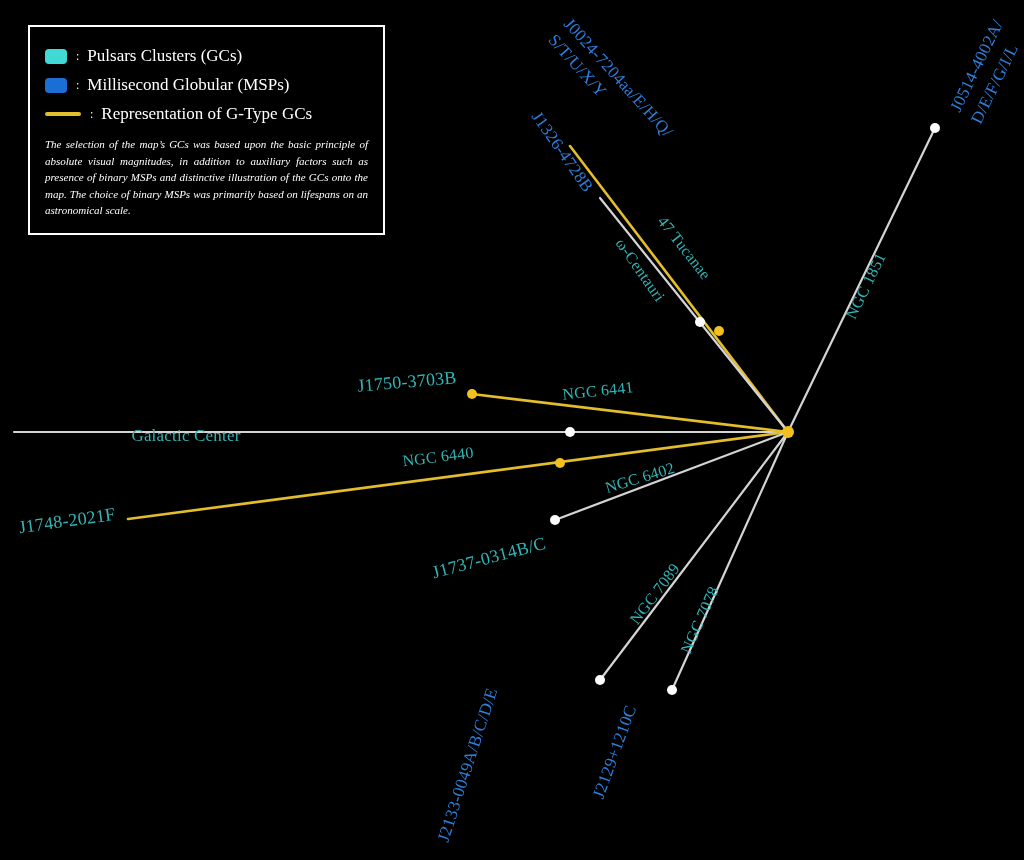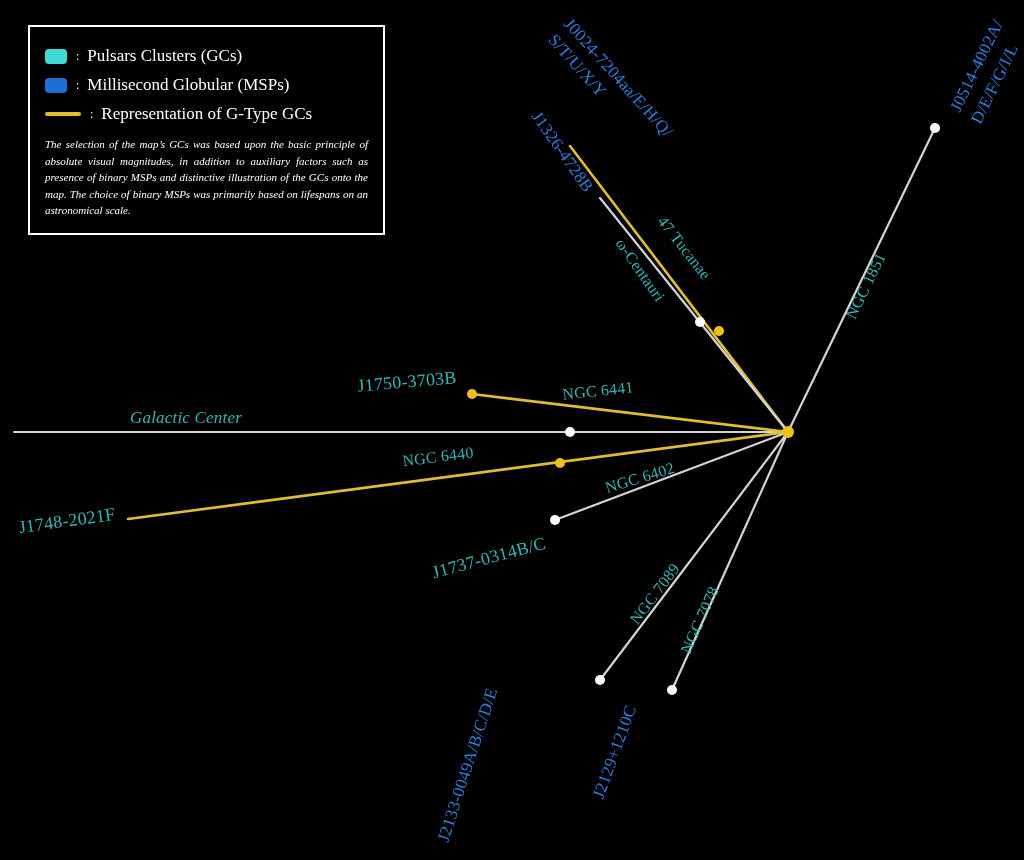--- a/index.html
+++ b/index.html
@@ -94,21 +94,21 @@
       <circle cx="472" cy="394" r="5" fill="#f2c01e"></circle>
       <circle cx="560" cy="463" r="5" fill="#f2c01e"></circle>
       <circle cx="555" cy="520" r="5" fill="#ffffff"></circle>
       <circle cx="700" cy="322" r="5" fill="#ffffff"></circle>
       <circle cx="719" cy="331" r="5" fill="#f2c01e"></circle>
       <circle cx="935" cy="128" r="5" fill="#ffffff"></circle>
       <circle cx="600" cy="680" r="5" fill="#ffffff"></circle>
       <circle cx="672" cy="690" r="5" fill="#ffffff"></circle>
     </svg>
   <div class="label-layer">
-      <div class="map-label" style="left: 186px; top: 418px; font-size: 17px; color: rgb(51, 181, 181); transform: translate(-50%, -50%) rotate(0deg); font-style: italic;">Galactic Center</div>
+      <div class="map-label" style="left: 186px; top: 436px; font-size: 17px; color: rgb(51, 181, 181); transform: translate(-50%, -50%) rotate(0deg);">Galactic Center</div>
       <div class="map-label" style="left: 598px; top: 391px; font-size: 16px; color: rgb(51, 181, 181); transform: translate(-50%, -50%) rotate(-6deg);">NGC 6441</div>
       <div class="map-label" style="left: 407px; top: 382px; font-size: 18px; color: rgb(51, 181, 181); transform: translate(-50%, -50%) rotate(-5deg);">J1750-3703B</div>
       <div class="map-label" style="left: 438px; top: 457px; font-size: 16px; color: rgb(51, 181, 181); transform: translate(-50%, -50%) rotate(-7deg);">NGC 6440</div>
       <div class="map-label" style="left: 67px; top: 521px; font-size: 18px; color: rgb(51, 181, 181); transform: translate(-50%, -50%) rotate(-8deg);">J1748-2021F</div>
       <div class="map-label" style="left: 640px; top: 478px; font-size: 16px; color: rgb(51, 181, 181); transform: translate(-50%, -50%) rotate(-17deg);">NGC 6402</div>
       <div class="map-label" style="left: 489px; top: 558px; font-size: 18px; color: rgb(51, 181, 181); transform: translate(-50%, -50%) rotate(-15deg);">J1737-0314B/C</div>
       <div class="map-label" style="left: 684px; top: 248px; font-size: 16px; color: rgb(51, 181, 181); transform: translate(-50%, -50%) rotate(52deg);">47 Tucanae</div>
       <div class="map-label" style="left: 640px; top: 270px; font-size: 16px; color: rgb(51, 181, 181); transform: translate(-50%, -50%) rotate(55deg);">ω-Centauri</div>
       <div class="map-label" style="left: 562px; top: 152px; font-size: 17px; color: rgb(46, 127, 220); transform: translate(-50%, -50%) rotate(55deg);">J1326-4728B</div>
       <div class="map-label" style="left: 618px; top: 78px; font-size: 17px; color: rgb(46, 127, 220); transform: translate(-50%, -50%) rotate(48deg);">J0024-7204aa/E/H/Q/</div>

